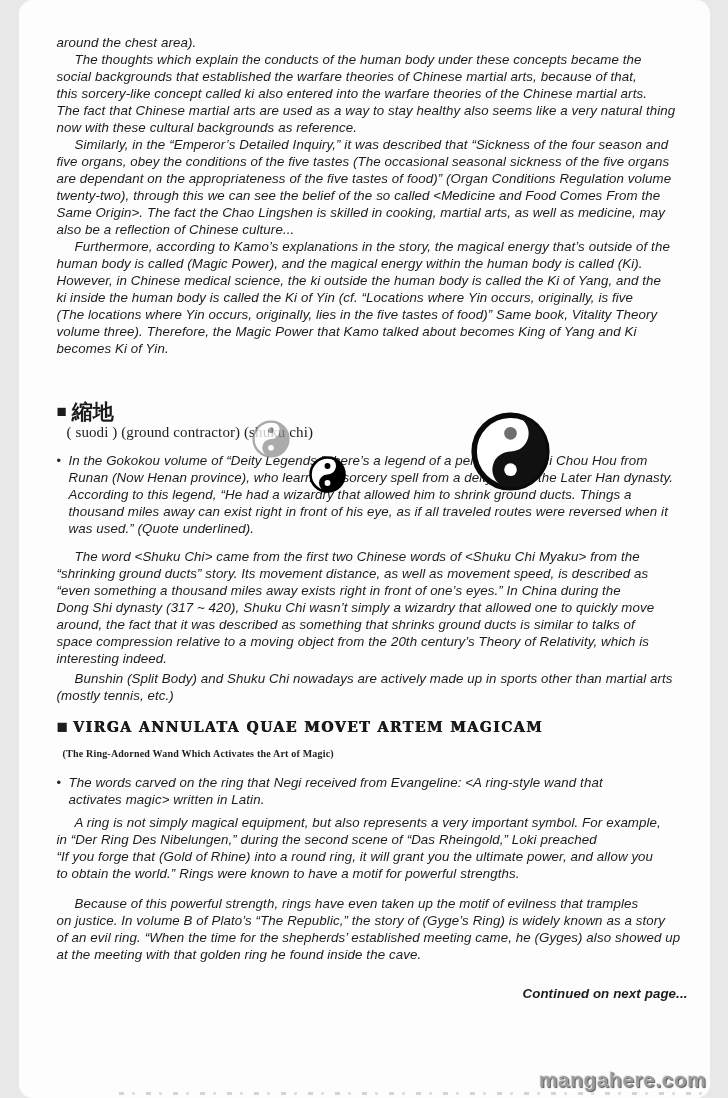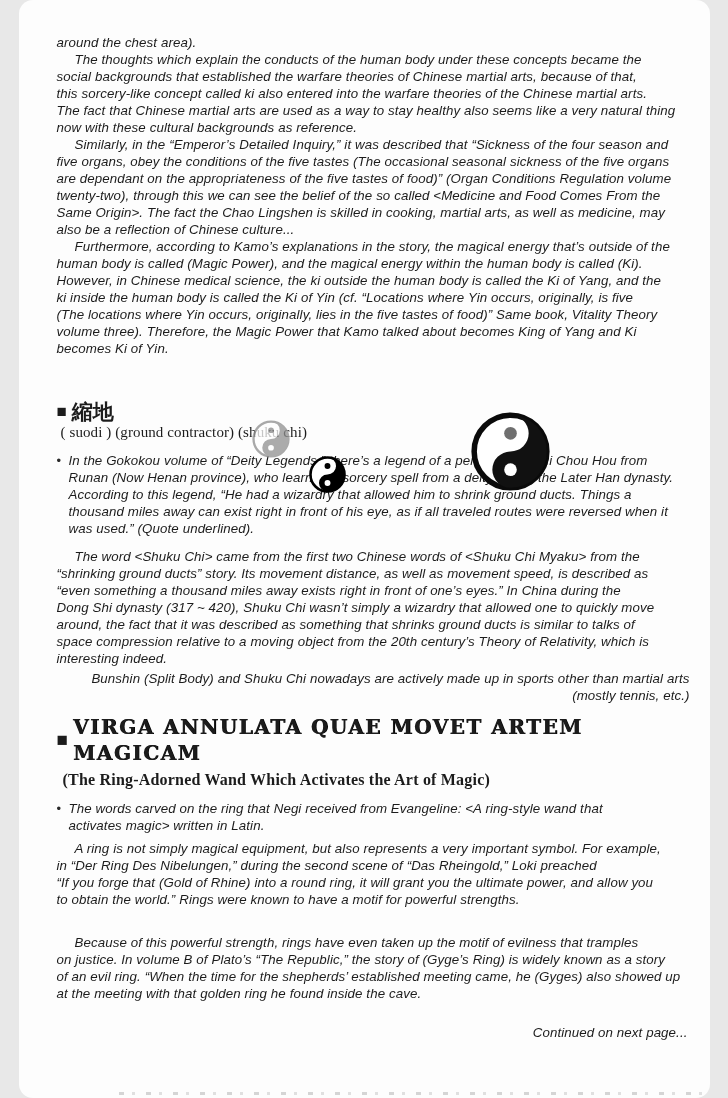--- a/index.html
+++ b/index.html
@@ -21,72 +21,72 @@
     margin:0;
     font-style:italic;
     font-size:13.3px;
     line-height:17px;
     white-space:pre-line;
     letter-spacing:0.1px;
   }
   .indent{text-indent:18px;}
   .mt16{margin-top:0;}
   .mt11{margin-top:11px;}
-  .mt3{margin-top:3px;text-align:right;}
+  .mt3{margin-top:3px;}
   .mt10{margin-top:10px;}
   .mt5{margin-top:5px;}
   .mt19{margin-top:6px;}
-  .mt17{margin-top:26px;}
+  .mt17{margin-top:13px;}
   .mt22{margin-top:22px;}
   .mt43{margin-top:43px;}
 
   .sec-head{display:flex;align-items:center;gap:5px;}
   .sq{
     font-size:17px;line-height:24px;font-style:normal;
   }
   .kanji-title{
     font-family:"DejaVu Sans",sans-serif;
     font-weight:700;font-size:21px;line-height:24px;
     font-style:normal;
     text-align:center;
   }
   .sub-serif{
     font-family:"Liberation Serif",serif;
     font-size:15px;line-height:17px;
-    margin-left:4px;
+    margin-left:10px;
   }
   .blackletter{
     font-family:"DejaVu Serif",serif;
-    font-weight:700;font-size:20px;line-height:26px;
+    font-weight:700;font-size:14px;line-height:26px;
     letter-spacing:1.5px;
     font-style:normal;
     text-shadow:0.6px 0 0 #000;
   }
   .bold-serif-sub{
     font-family:"Liberation Serif",serif;
-    font-weight:700;font-size:16px;line-height:18px;
+    font-weight:700;font-size:10px;line-height:18px;
     margin-left:6px;letter-spacing:0.2px;
   }
   .bullet-row{display:flex;align-items:flex-start;}
   .bullet-dot{
     flex:0 0 12px;
     font-size:13px;line-height:17px;
     font-style:normal;color:#2a2a2a;
   }
   .bullet-row .para{flex:1;}
 
   .yy{position:absolute;}
   .yy svg{display:block;width:100%;height:100%;}
   .yy-small{left:233px;top:420px;width:38px;height:38px;opacity:0.75;}
   .yy-medium{left:290px;top:456px;width:37px;height:37px;}
   .yy-large{left:452px;top:412px;width:79px;height:79px;}
 
   .continued{
     text-align:right;
-    font-weight:400;
+    font-weight:700;
     padding-right:2px;
   }
   .watermark{
     position:absolute;
     top:1068px;right:3px;
     font-weight:700;
     font-size:21px;
     letter-spacing:0.5px;
     color:#9a9a9a;
     text-shadow:-1px -1px 0 #e6e6e6, 1px 1px 1px #555, 0 0 3px #fff;
@@ -193,14 +193,15 @@
   </span>
   <span class="yy yy-large">
     <svg viewBox="0 0 100 100">
       <circle cx="50" cy="50" r="46" fill="#ffffff" stroke="#0a0a0a" stroke-width="7"></circle>
       <path d="M50 4 a46 46 0 0 1 0 92 a23 23 0 0 1 0 -46 a23 23 0 0 0 0 -46 Z" fill="#111111"></path>
       <circle cx="50" cy="27" r="8" fill="#6f6f6f"></circle>
       <circle cx="50" cy="73" r="8" fill="#ffffff"></circle>
     </svg>
   </span>
 
+  <div class="watermark">mangahere.com</div>
   <div class="noise-strip"></div>
 </div>
 
 </body></html>

